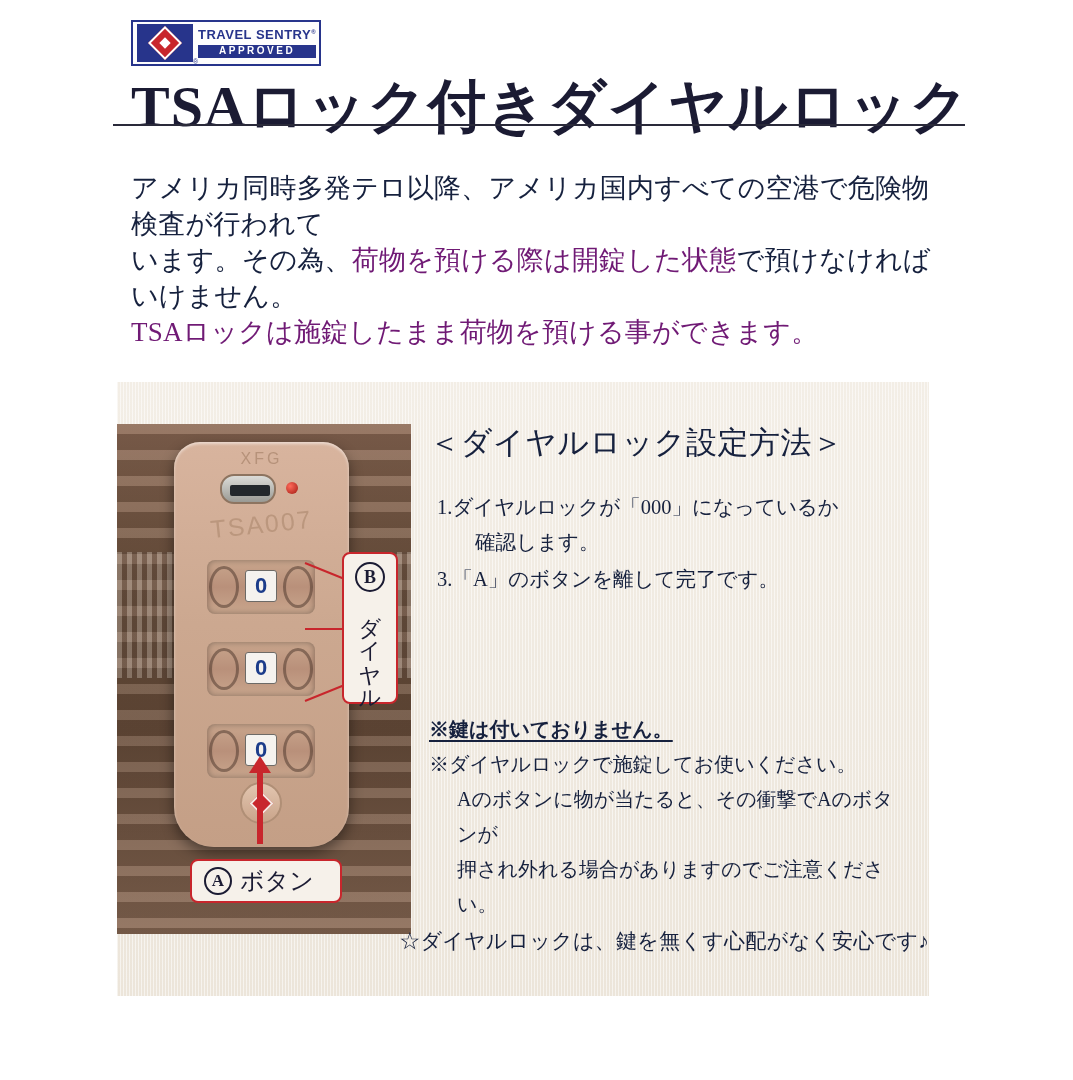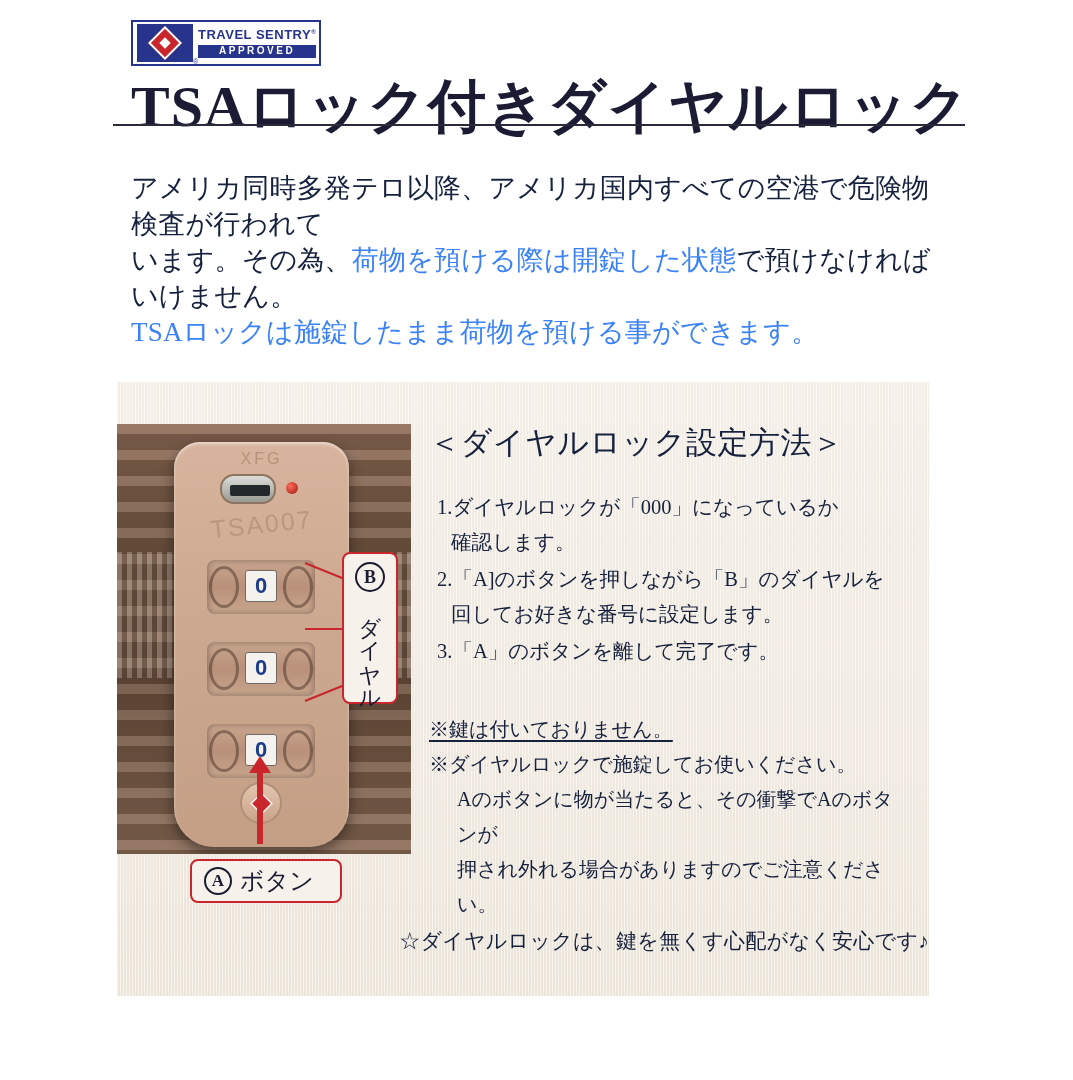--- a/index.html
+++ b/index.html
@@ -96,38 +96,38 @@
   .intro {
     position: absolute;
     left: 131px; top: 170px;
     width: 800px;
     font-family: "Liberation Serif", serif;
     font-size: 27px;
     line-height: 36px;
     color: #16213e;
     letter-spacing: 0.2px;
   }
-  .intro .red { color: #3b82f6; }
+  .intro .red { color: #701a75; }
 
   
   .panel {
     position: absolute;
     left: 117px; top: 382px;
     width: 812px; height: 614px;
     background: #efe9e0;
     background-image:
       repeating-linear-gradient(90deg, rgba(255,255,255,0.55) 0 1px, rgba(0,0,0,0) 1px 3px),
       linear-gradient(180deg, #f3eee6 0%, #ece5da 100%);
   }
 
   
   .photo {
     position: absolute;
     left: 0px; top: 42px;
-    width: 294px; height: 430px;
+    width: 294px; height: 510px;
     overflow: hidden;
     background: #7b5c4b;
     background-image:
       linear-gradient(180deg, #8d6a55 0%, #70543f 35%, #6b4f3c 60%, #8a6a55 100%);
   }
   
   .photo .ribs {
     position: absolute; inset: 0;
     background-image: repeating-linear-gradient(
       180deg,
@@ -321,33 +321,33 @@
   .steps {
     position: absolute;
     left: 320px; top: 108px;
     width: 470px;
     font-family: "Liberation Serif", serif;
     font-size: 20.5px;
     line-height: 35px;
     color: #16213e;
   }
   .steps .s { margin-bottom: 2px; }
-  .steps .s .cont { display: block; padding-left: 14px; }
+  .steps .s .cont { display: block; padding-left: 38px; }
 
   .notes {
     position: absolute;
     left: 312px; top: 330px;
     width: 480px;
     font-family: "Liberation Serif", serif;
     font-size: 20px;
     line-height: 35px;
     color: #16213e;
   }
   .notes .n1 {
-    font-weight: normal;
+    font-weight: bold;
     text-decoration: underline;
     text-underline-offset: 4px;
   }
   .notes .ind { display: block; padding-left: 28px; }
 
   .footer-note {
     position: absolute;
     left: 0; right: 0; top: 545px;
     text-align: right;
     font-family: "Liberation Serif", serif;
@@ -432,24 +432,20 @@
     </div>
 
     <div class="sub-head">＜ダイヤルロック設定方法＞</div>
 
     <div class="steps">
       <div class="s">
         <span>1.</span><span>ダイヤルロックが「000」になっているか</span>
         <span class="cont">確認します。</span>
       </div>
       <div class="s">
-        <span>2.</span><span>「A]のボタンを押しながら「B」のダイヤルを</span>
-        <span class="cont">回してお好きな番号に設定します。</span>
-      </div>
-      <div class="s">
         <span>3.</span><span>「A」のボタンを離して完了です。</span>
       </div>
     </div>
 
     <div class="notes">
       <div class="n1">※鍵は付いておりません。</div>
       <div>※ダイヤルロックで施錠してお使いください。</div>
       <div class="ind">Aのボタンに物が当たると、その衝撃でAのボタンが</div>
       <div class="ind">押され外れる場合がありますのでご注意ください。</div>
     </div>

